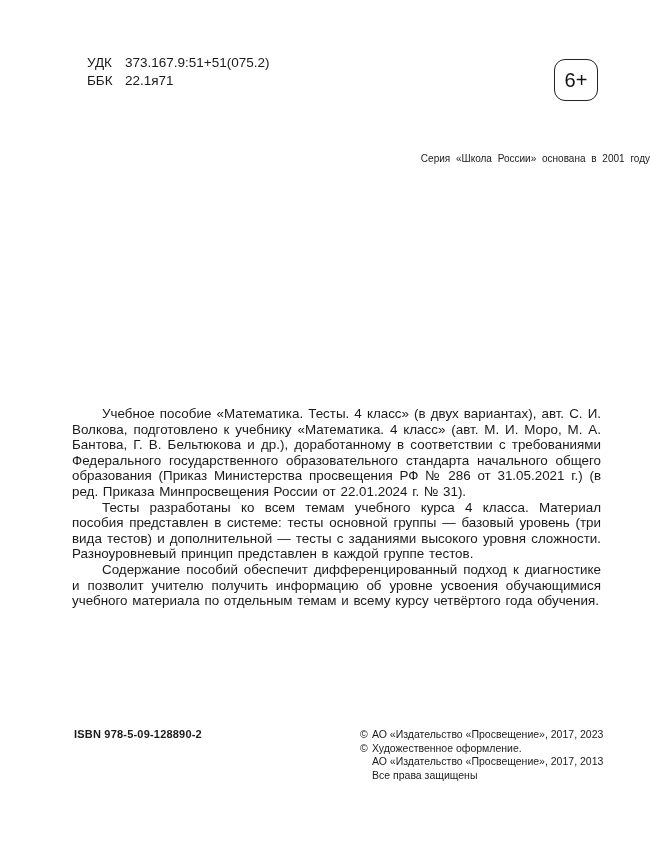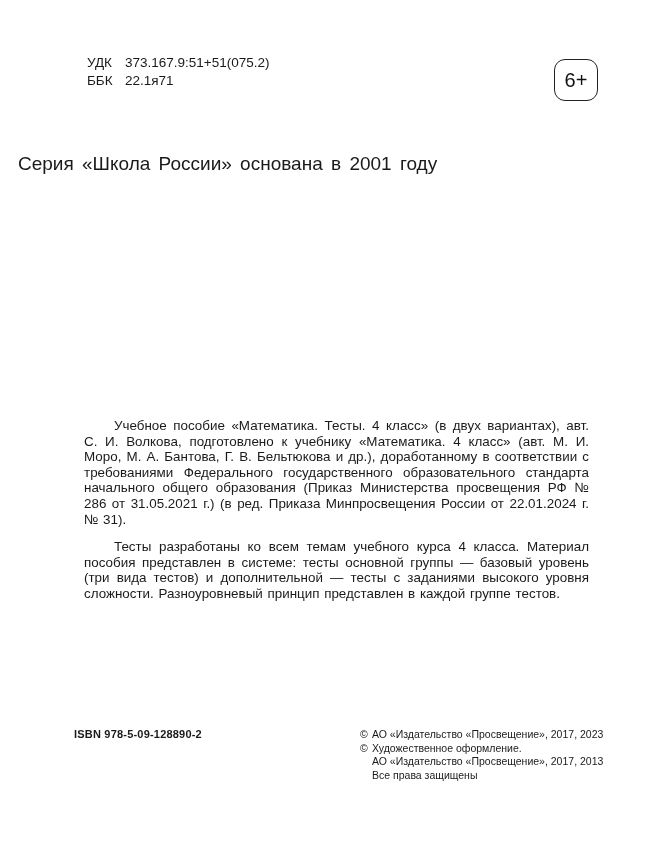--- a/index.html
+++ b/index.html
@@ -16,29 +16,29 @@
     .codes .lbl { width: 38px; }
     .age-badge {
       position: absolute; left: 554px; top: 59px;
       width: 42px; height: 40px;
       border: 1.3px solid #222; border-radius: 11px;
       display: flex; align-items: center; justify-content: center;
       font-size: 20px; color: #111;
     }
     .series {
       position: absolute; left: 0; right: 0; top: 153px;
-      text-align: left; font-size: 19px; word-spacing: 3px;
+      text-align: right; font-size: 10px; word-spacing: 3px;
       padding-left: 18px;
     }
     .annotation {
       position: absolute; left: 72px; top: 406px; width: 529px;
       font-size: 13.4px; line-height: 15.6px;
       text-align: justify; word-spacing: 1px;
     }
-    .annotation p { margin: 12px; text-indent: 30px; }
+    .annotation p { margin: 0; text-indent: 30px; }
     .isbn {
       position: absolute; left: 74px; top: 728px;
       font-size: 11px; font-weight: bold; letter-spacing: 0.2px;
     }
     .copyright {
       position: absolute; left: 360px; top: 728px;
       font-size: 10.5px; line-height: 13.5px;
     }
     .copyright .line { display: flex; }
     .copyright .sym { width: 12px; }
@@ -57,20 +57,21 @@
   </div>
 </div>
 
 <div class="age-badge">6+</div>
 
 <div class="series">Серия «Школа России» основана в 2001 году</div>
 
 <div class="annotation">
   <p>Учебное пособие «Математика. Тесты. 4 класс» (в двух вариантах), авт. С. И. Волкова, подготовлено к учебнику «Математика. 4 класс» (авт. М. И. Моро, М. А. Бантова, Г. В. Бельтюкова и др.), доработанному в соответствии с требованиями Федерального государственного образовательного стандарта начального общего образования (Приказ Министерства просвещения РФ № 286 от 31.05.2021 г.) (в ред. Приказа Минпросвещения России от 22.01.2024 г. № 31).</p>
   <p>Тесты разработаны ко всем темам учебного курса 4 класса. Материал пособия представлен в системе: тесты основной группы — базовый уровень (три вида тестов) и дополнительной — тесты с заданиями высокого уровня сложности. Разноуровневый принцип представлен в каждой группе тестов.</p>
+  <p>Содержание пособий обеспечит дифференцированный подход к диагностике и позволит учителю получить информацию об уровне усвоения обучающимися учебного материала по отдельным темам и всему курсу четвёртого года обучения.</p>
 </div>
 
 <div class="isbn">ISBN 978-5-09-128890-2</div>
 
 <div class="copyright">
   <div class="line">
     <span class="sym">©</span>
     <span>АО «Издательство «Просвещение», 2017, 2023</span>
   </div>
   <div class="line">

